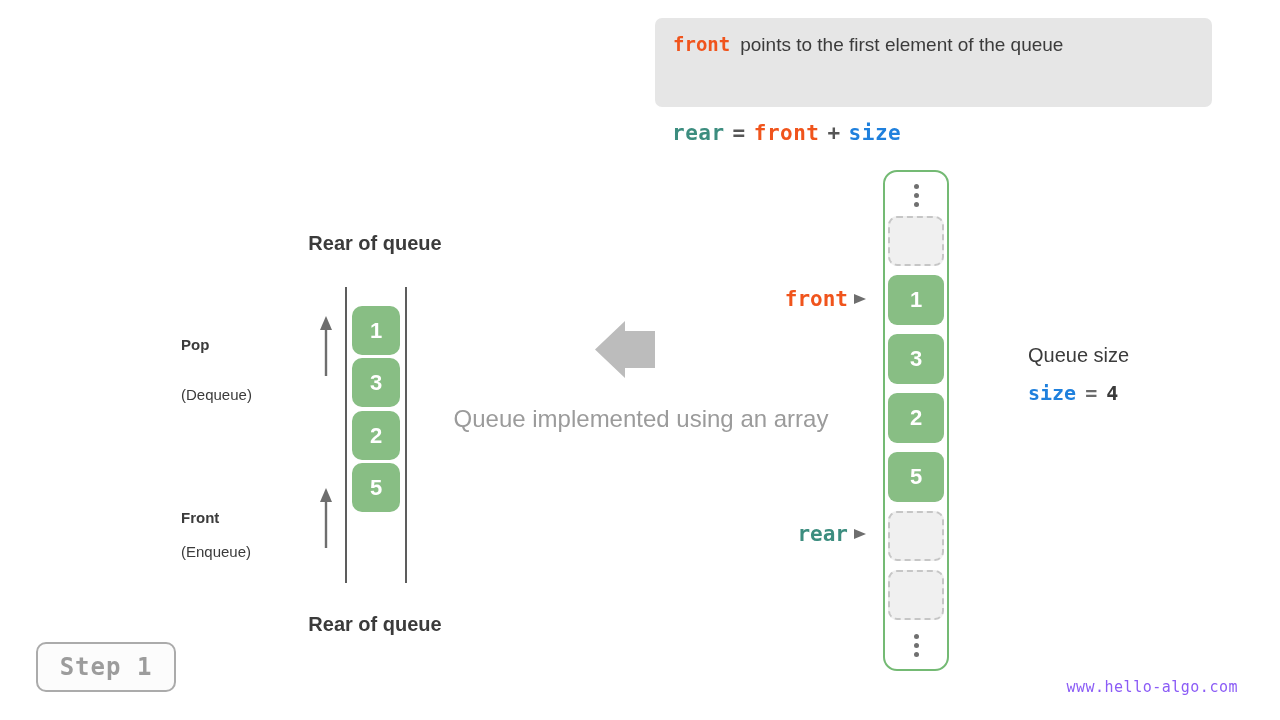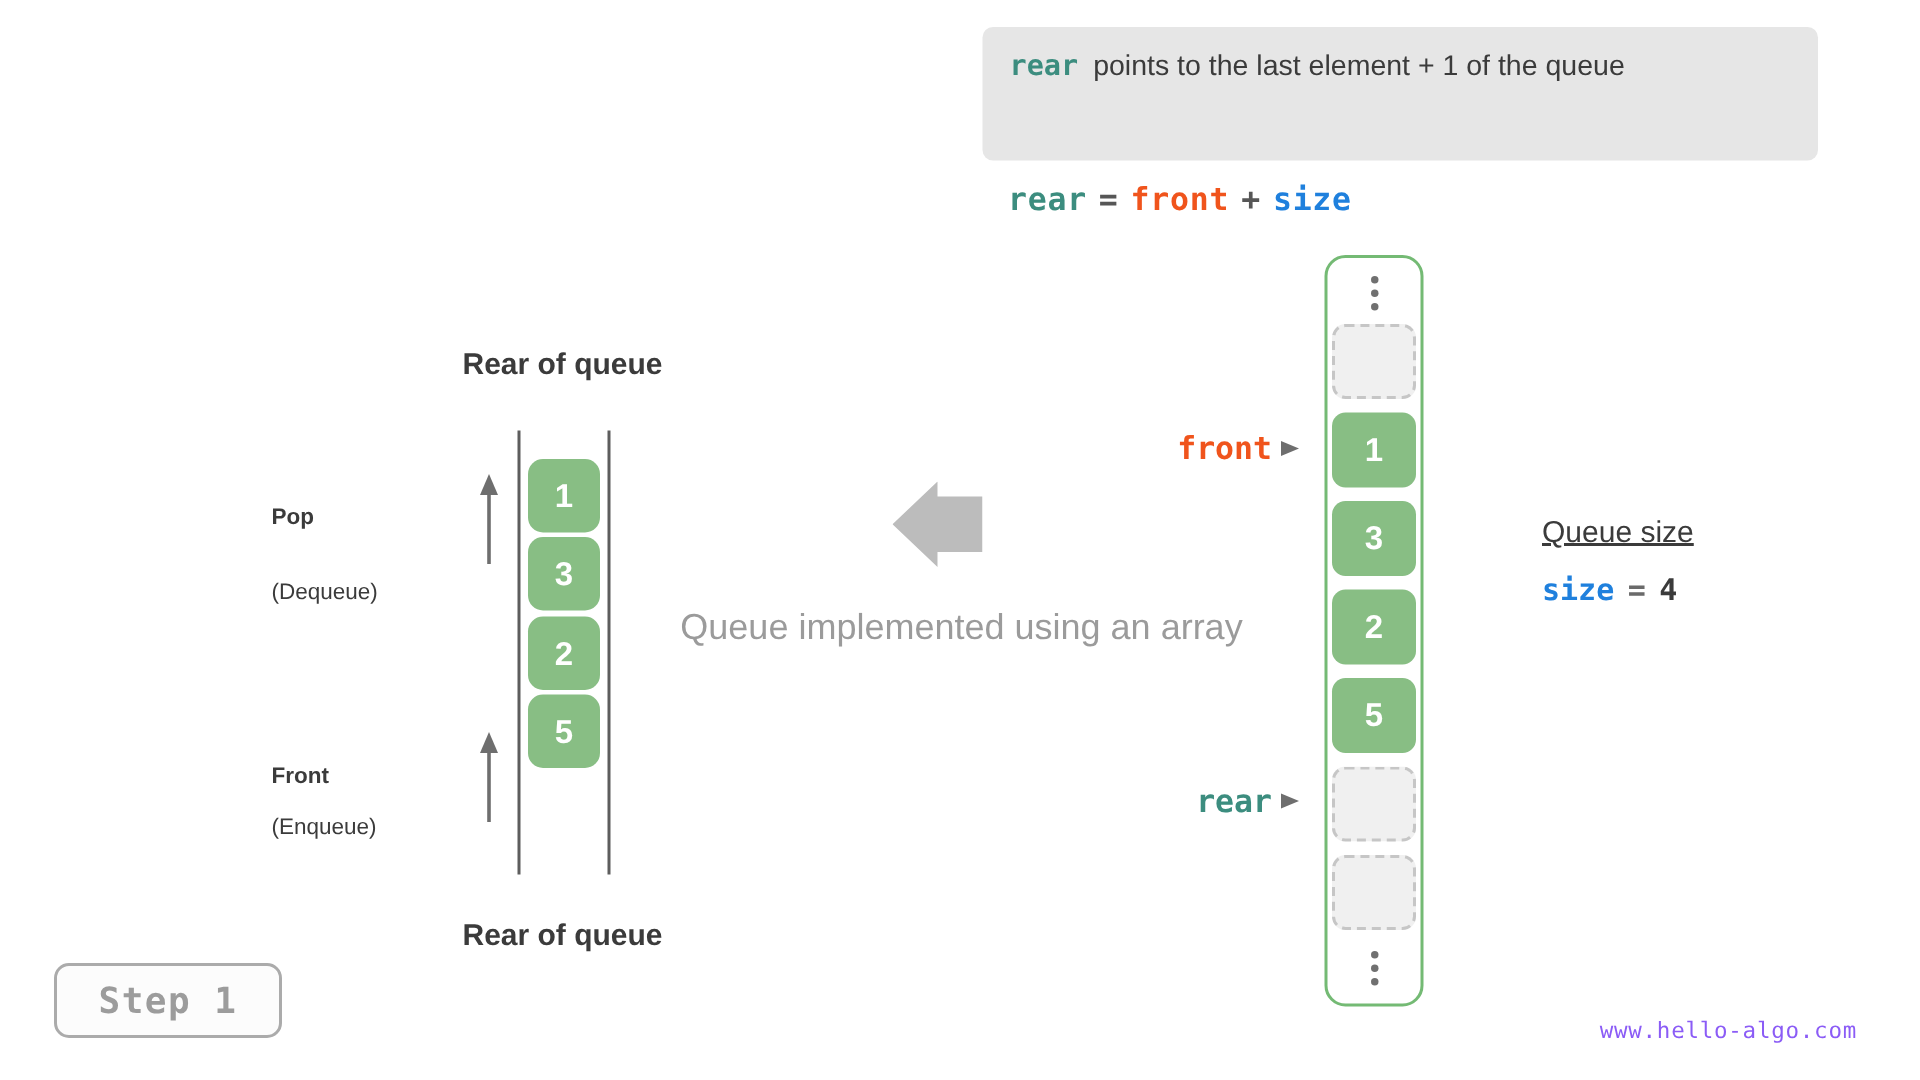--- a/index.html
+++ b/index.html
@@ -74,42 +74,42 @@
   .pointer.rear{left:700px;top:522px;color:var(--rear-keyword,#3c8d7f);}
   .pointer-tri{
     position:absolute;left:854px;width:0;height:0;
     border-top:5px solid transparent;border-bottom:5px solid transparent;
     border-left:12px solid #6e6e6e;
   }
   .pointer-tri.front{top:294px;}
   .pointer-tri.rear{top:529px;}
 
   
-  .qsize-label{position:absolute;left:1028px;top:344px;font-size:20px;color:#3b3b3b;text-decoration:underline;}
+  .qsize-label{position:absolute;left:1028px;top:344px;font-size:20px;color:#3b3b3b;}
   .qsize-line{position:absolute;left:1028px;top:381px;font-size:20px;font-weight:bold;white-space:nowrap;}
   .qsize-line .eq{color:#6a6a6a;margin:0 9px;}
   .qsize-line .val{color:#3b3b3b;}
 
   
   .step-badge{
-    position:absolute;left:36px;top:642px;width:152px;height:50px;
+    position:absolute;left:36px;top:642px;width:140px;height:50px;
     border:2px solid #ababab;border-radius:10px;background:#fcfcfc;box-sizing:border-box;
     display:flex;align-items:center;justify-content:center;
     font-size:24px;font-weight:bold;color:#9c9c9c;letter-spacing:1px;
   }
   .watermark{position:absolute;right:42px;top:678px;font-size:15px;color:#8b5cf6;letter-spacing:0.5px;}
 </style>
 </head>
 <body>
 
 <div class="stage">
 
   <div class="info-box">
     <div class="info-line">
-      <span class="kw mono kw-rear">rear</span><span>points to the last element + 1 of the queue</span>
+      <span class="kw mono kw-front">front</span><span>points to the first element of the queue</span>
     </div>
   </div>
 
   <div class="equation mono">
     <span class="kw-rear">rear</span><span class="op">=</span><span class="kw-front">front</span><span class="op">+</span><span class="kw-size">size</span>
   </div>
 
   <div class="stack-title front">Rear of queue</div>
   <div class="stack-title rear">Rear of queue</div>
   <div class="channel-line left"></div>

